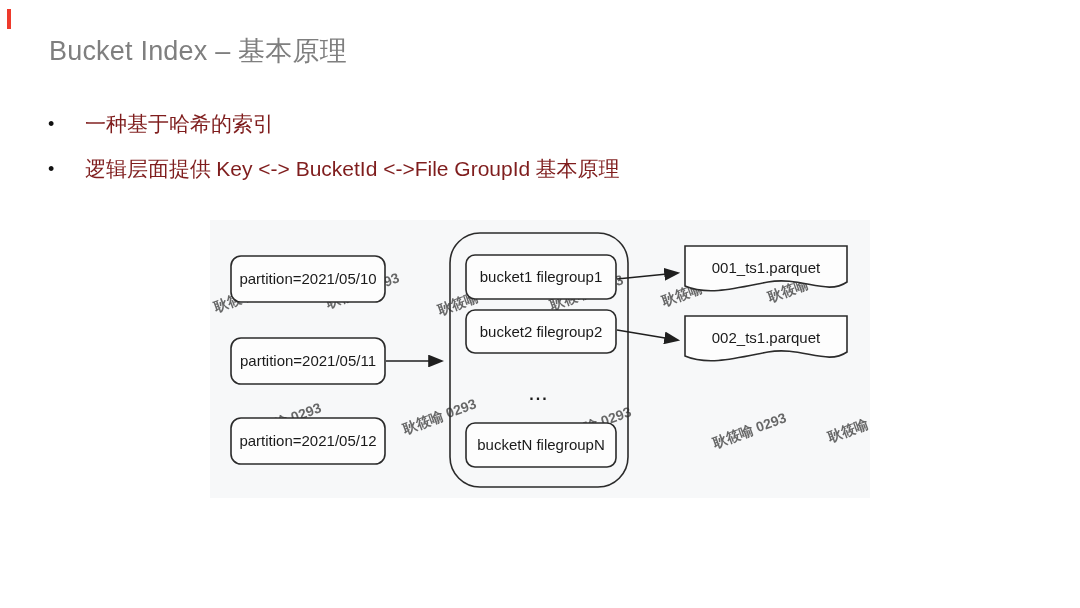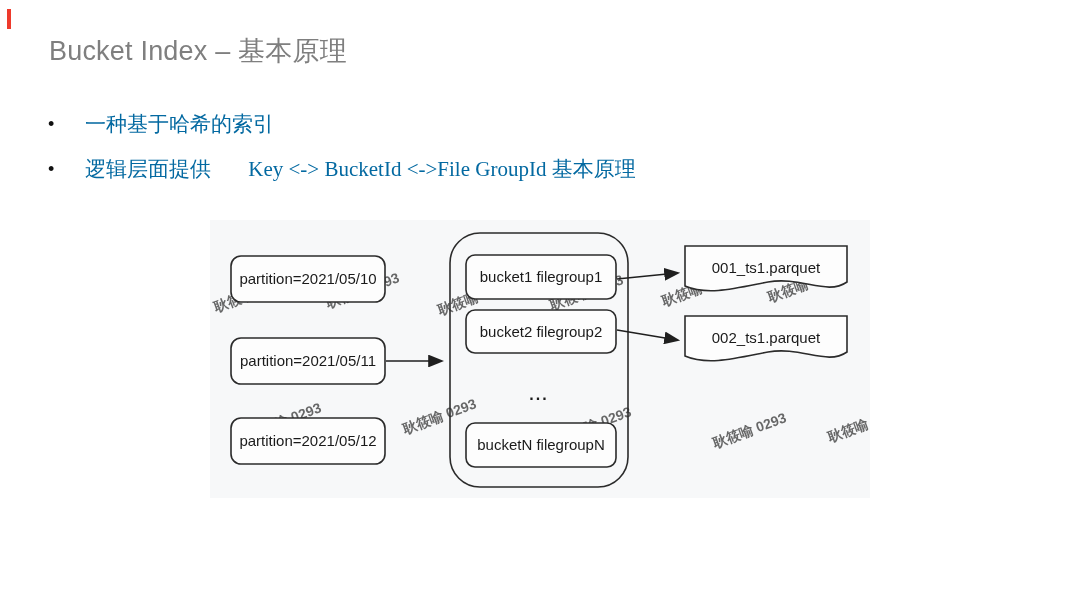--- a/index.html
+++ b/index.html
@@ -8,22 +8,22 @@
     font-family:"Liberation Sans",sans-serif;
   }
   .red-bar{position:absolute;left:7px;top:9px;width:4px;height:20px;background:#ee3a2c;}
   .title{
     position:absolute;left:49px;top:34px;font-size:27px;line-height:34px;
     color:#7f7f7f;letter-spacing:0.2px;
   }
   .bullets{position:absolute;left:48px;top:110px;}
   .bullet-row{display:flex;align-items:flex-start;margin-bottom:17px;}
   .bullet-marker{width:37px;font-size:18px;color:#111;line-height:28px;}
-  .bullet-text{font-size:21px;line-height:28px;color:#0369a1;font-family:"Liberation Serif",serif;}
-  .latin-seg{font-family:Liberation Serif, serif;margin-left:32px;}
+  .bullet-text{font-size:21px;line-height:28px;color:#7f1d1d;font-family:"Liberation Serif",serif;}
+  .latin-seg{font-family:Liberation Sans, sans-serif;}
   .diagram{
     position:absolute;left:210px;top:220px;width:660px;height:278px;
     background:#f7f8f9;
   }
   .diagram svg text{font-family:"Liberation Sans",sans-serif;fill:#1a1a1a;}
   .wm{font-size:14px;font-weight:bold;fill:#ccd2d8;opacity:0.65;}
   .node-label{font-size:15px;}
   .ellipsis-label{font-size:16px;font-weight:bold;letter-spacing:2px;}
   .logo{position:absolute;left:924px;top:556px;display:flex;align-items:flex-start;}
   .logo-text{

